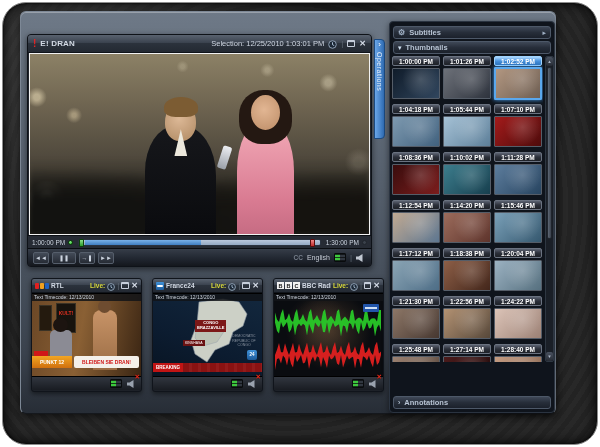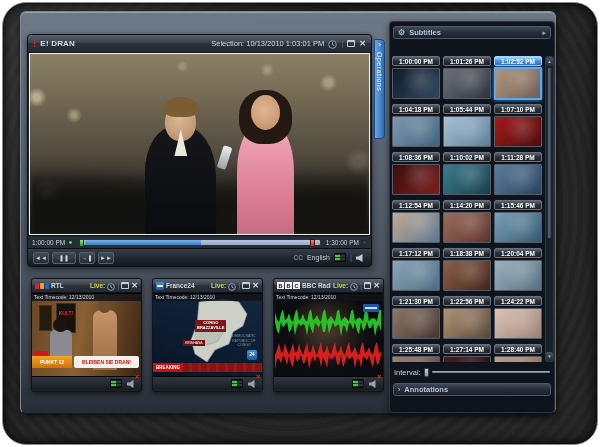--- a/index.html
+++ b/index.html
@@ -181,21 +181,21 @@
 <body>
 
 <div class="stage">
   <div class="frame"></div>
   <div class="app">
 
     <div class="mainwin">
       <div class="titlebar">
         <span class="excl">!</span>
         <span class="t-title">E! DRAN</span>
-        <span class="t-sel">Selection: 10/13/2010 1:03:01 PM</span>
+        <span class="t-sel">Selection: 12/25/2010 1:03:01 PM</span>
         <span class="clock"><svg width="9" height="9">
               <circle cx="4.5" cy="4.5" r="3.8" fill="#1c2836" stroke="#8fa0b4" stroke-width="1"></circle>
               <path d="M4.5 2.3 V4.7 L6.2 5.6" stroke="#bcd0e8" stroke-width="0.9" fill="none"></path>
             </svg></span>
         <span class="sep">|</span>
         <span class="ico-restore"></span>
         <span class="ico-close">✕</span>
       </div>
 
       <div class="video">
@@ -361,20 +361,24 @@
             </svg><span class="mute-x">✕</span></span>
       </div>
     </div>
 
     <div class="panel">
       <div class="pbar" style="top:4px">
         <span class="gear">⚙</span>
         <span>Subtitles</span>
         <span class="arr-r">▸</span>
       </div>
+      <div class="pbar" style="top:19px">
+        <span class="arr-l">▾</span>
+        <span>Thumbnails</span>
+      </div>
 
       <div class="thumbgrid" id="thumbgrid">
           <div class="tcell">
             <div class="tlabel">1:00:00 PM</div>
             <div class="timg" style="background: radial-gradient(circle at 60% 35%, rgba(255, 255, 255, 0.18), transparent 55%), linear-gradient(135deg, rgb(16, 28, 42), rgb(49, 70, 94));"></div>
           </div>
           <div class="tcell">
             <div class="tlabel">1:01:26 PM</div>
             <div class="timg" style="background: radial-gradient(circle at 60% 35%, rgba(255, 255, 255, 0.18), transparent 55%), linear-gradient(135deg, rgb(109, 113, 121), rgb(46, 51, 61));"></div>
           </div>
@@ -455,26 +459,21 @@
             <div class="timg" style="background: radial-gradient(circle at 60% 35%, rgba(255, 255, 255, 0.18), transparent 55%), linear-gradient(135deg, rgb(196, 156, 130), rgb(130, 96, 76));"></div>
           </div>
         </div>
 
       <div class="scroll">
         <span class="sbtn" style="top:0">▲</span>
         <span class="sthumb"></span>
         <span class="sbtn" style="bottom:0">▼</span>
       </div>
 
-      <div class="interval">
-        <span class="int-label">Interval:</span>
-        <span class="int-handle"></span>
-        <span class="int-line"></span>
-      </div>
-
-      <div class="pbar" style="top:361px">
+
+      <div class="pbar" style="top:374px">
         <span class="arr-l">›</span>
         <span>Annotations</span>
       </div>
     </div>
 
   </div>
 </div>
 
 </body></html>

